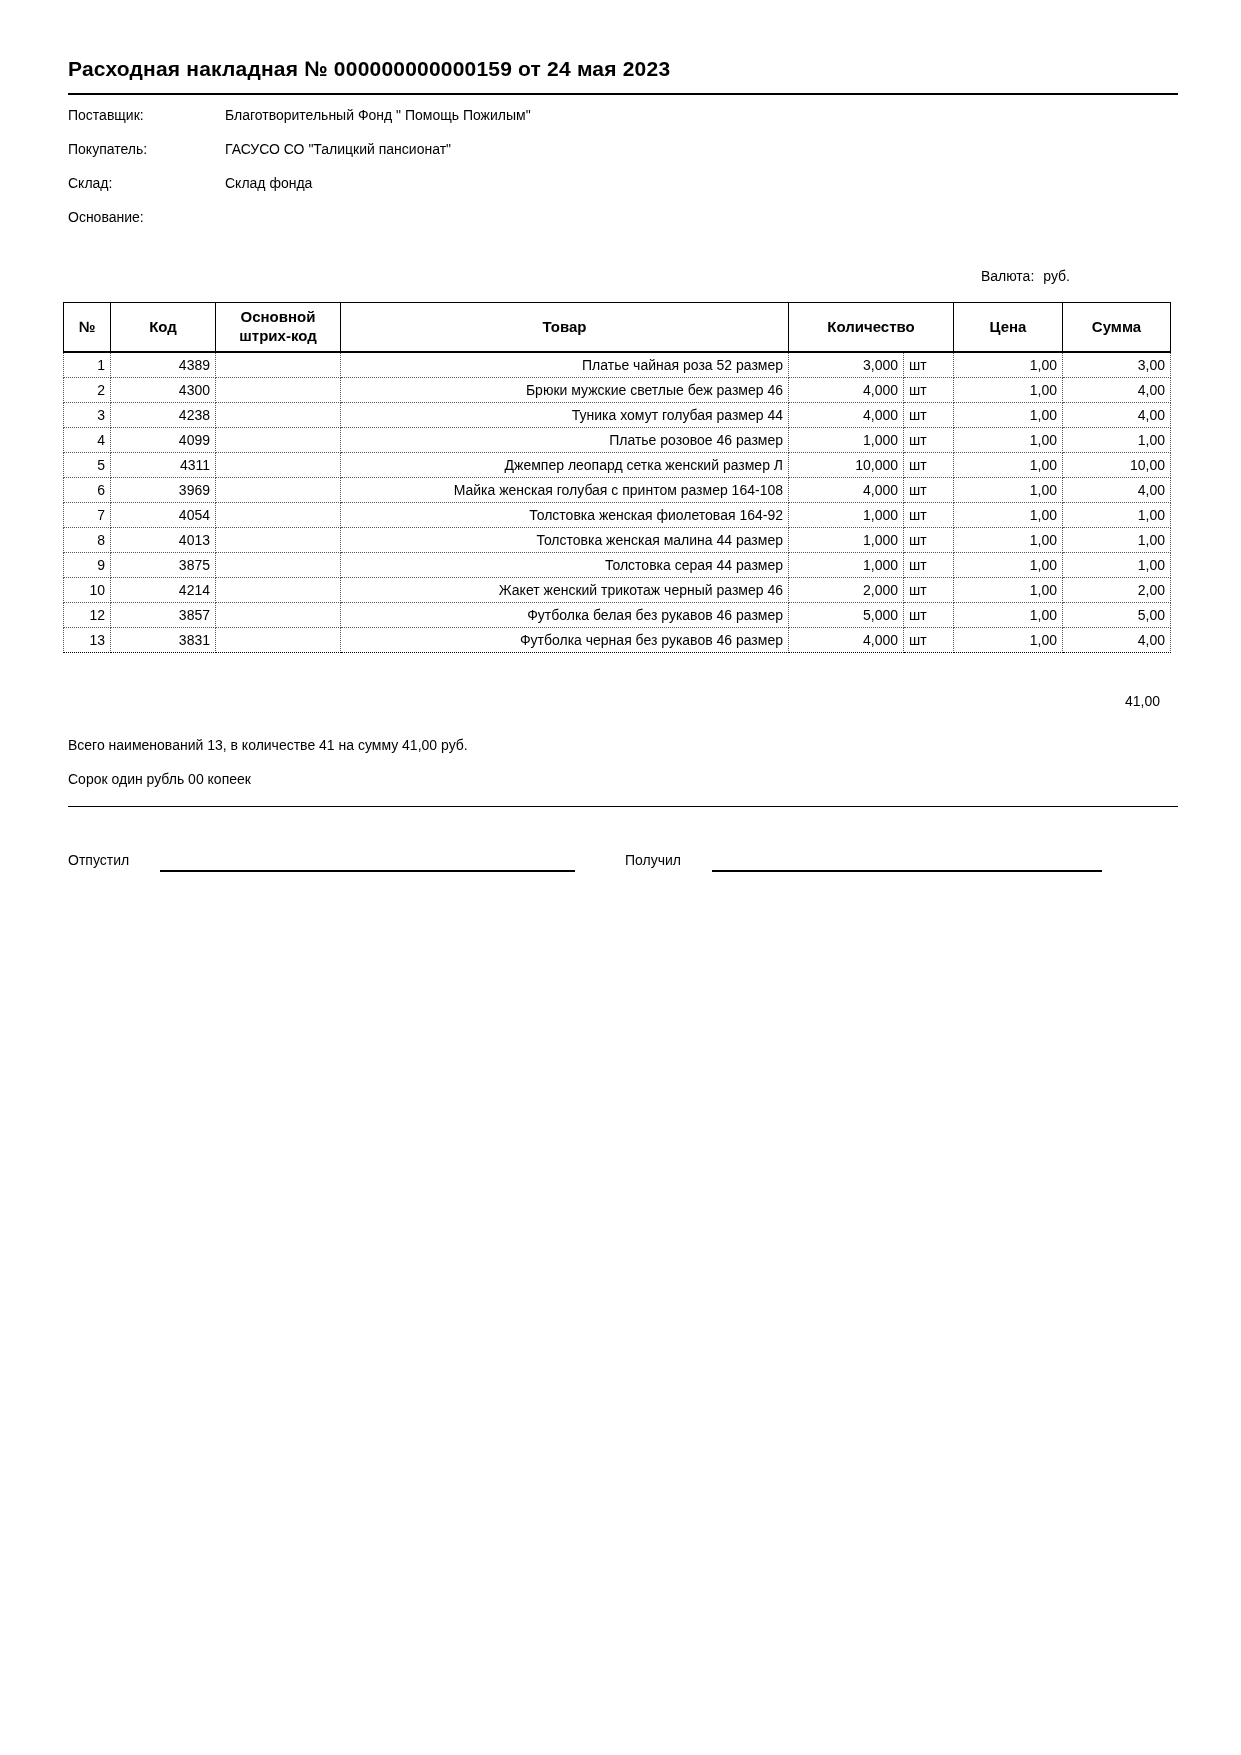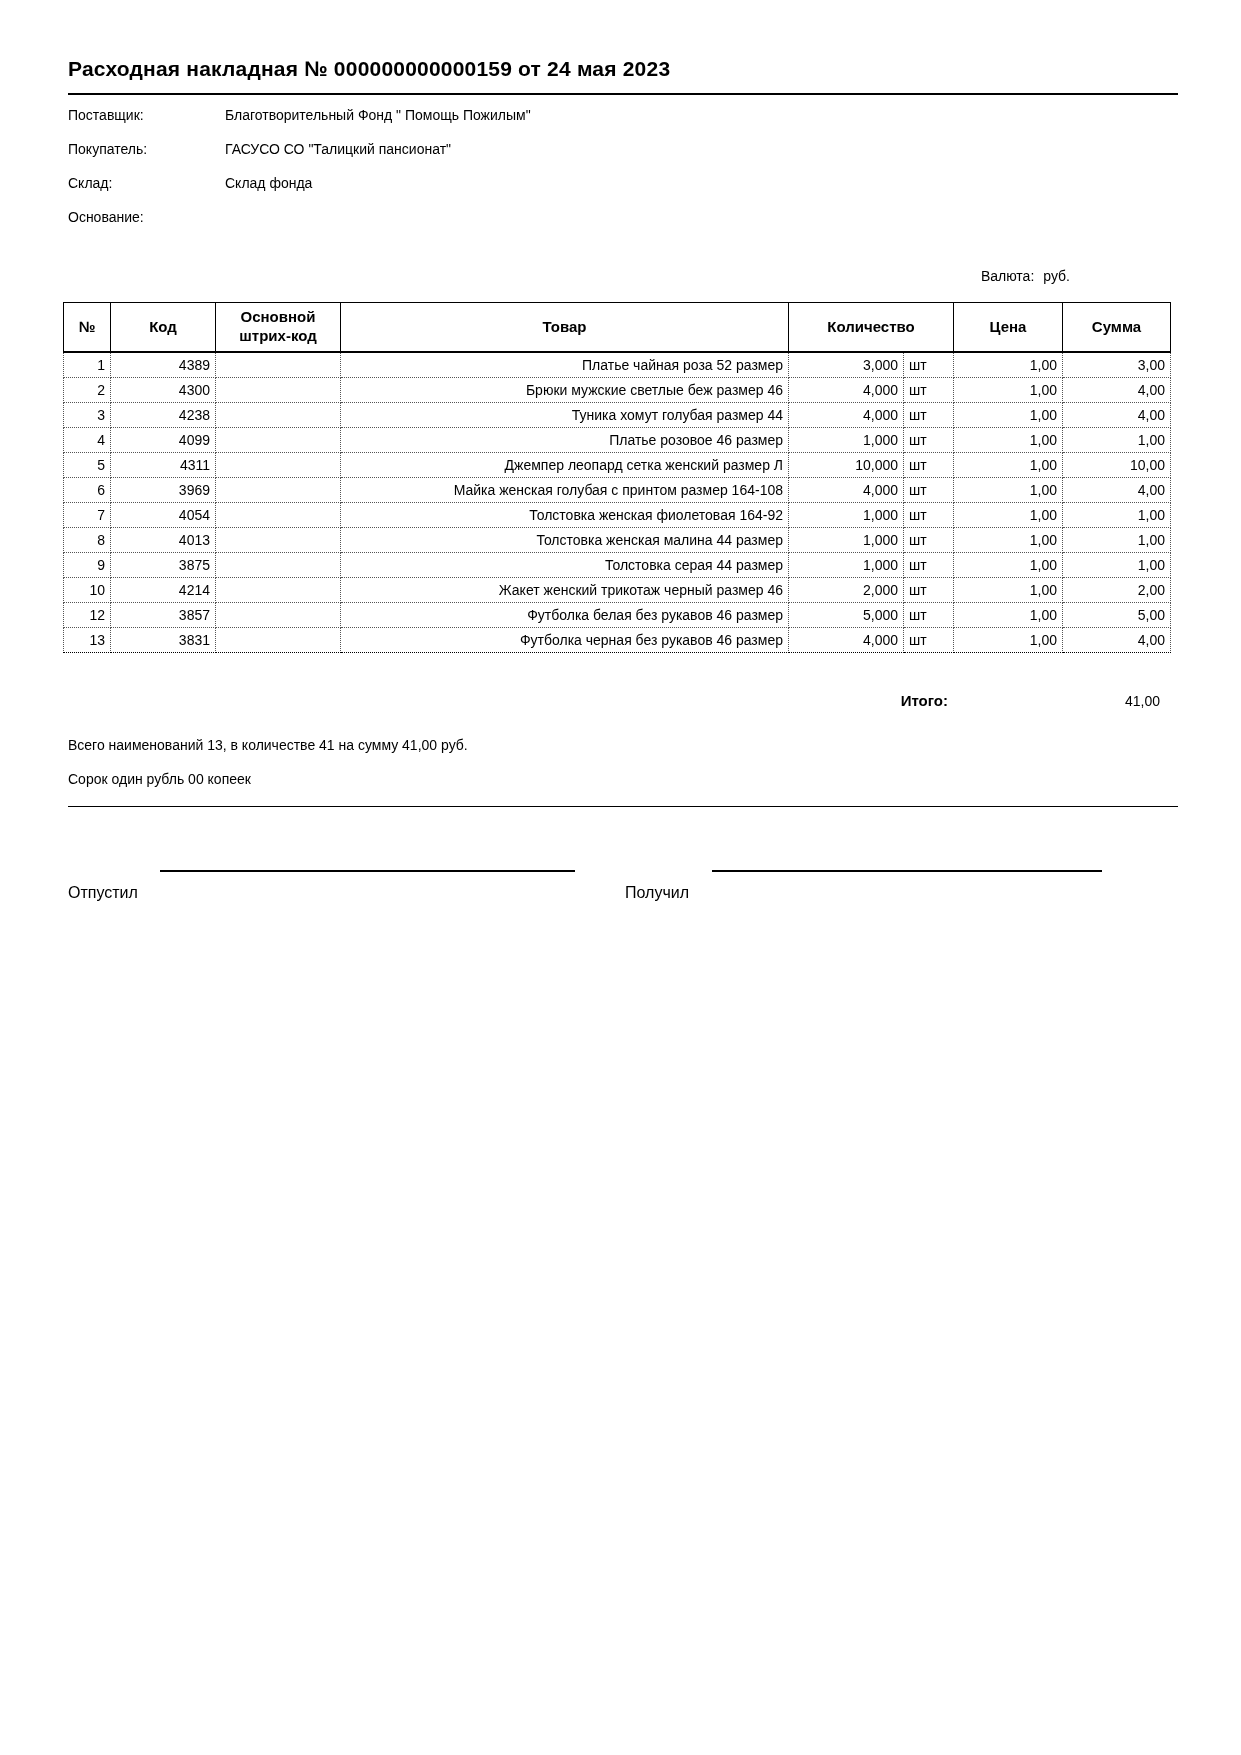--- a/index.html
+++ b/index.html
@@ -89,21 +89,21 @@
   .total-value {
     position: absolute; left: 885px; top: 1px; width: 212px;
     font-size: 14px; text-align: right; padding-right: 5px;
   }
   .summary   { position: absolute; left: 68px; top: 737px; font-size: 14px; }
   .in-words  { position: absolute; left: 68px; top: 771px; font-size: 14px; }
   .footer-rule {
     position: absolute; left: 68px; top: 806px;
     width: 1110px; height: 0; border-bottom: 1.5px solid #000;
   }
-  .sig-label { position: absolute; top: 852px; font-size: 16px; margin-top: 32px; }
+  .sig-label { position: absolute; top: 852px; font-size: 14px; }
   .sig-released { left: 68px; }
   .sig-received { left: 625px; }
   .sig-line { position: absolute; top: 852px; height: 18px; border-bottom: 2px solid #000; }
   .sig-line-1 { left: 160px; width: 415px; }
   .sig-line-2 { left: 712px; width: 390px; }
 </style>
 </head>
 <body>
 
 <div class="page">
@@ -281,21 +281,20 @@
           <td class="c-product">Футболка черная без рукавов 46 размер</td>
           <td class="c-qty">4,000</td>
           <td class="c-unit">шт</td>
           <td class="c-price">1,00</td>
           <td class="c-sum">4,00</td>
         </tr>
       </tbody>
   </table>
 
   <div class="total-row">
-    <div class="total-label">Итого:</div>
     <div class="total-value">41,00</div>
   </div>
 
   <div class="summary">Всего наименований 13, в количестве 41 на сумму 41,00 руб.</div>
   <div class="in-words">Сорок один рубль 00 копеек</div>
   <div class="footer-rule"></div>
 
   <div class="sig-label sig-released">Отпустил</div>
   <div class="sig-line sig-line-1"></div>
   <div class="sig-label sig-received">Получил</div>

